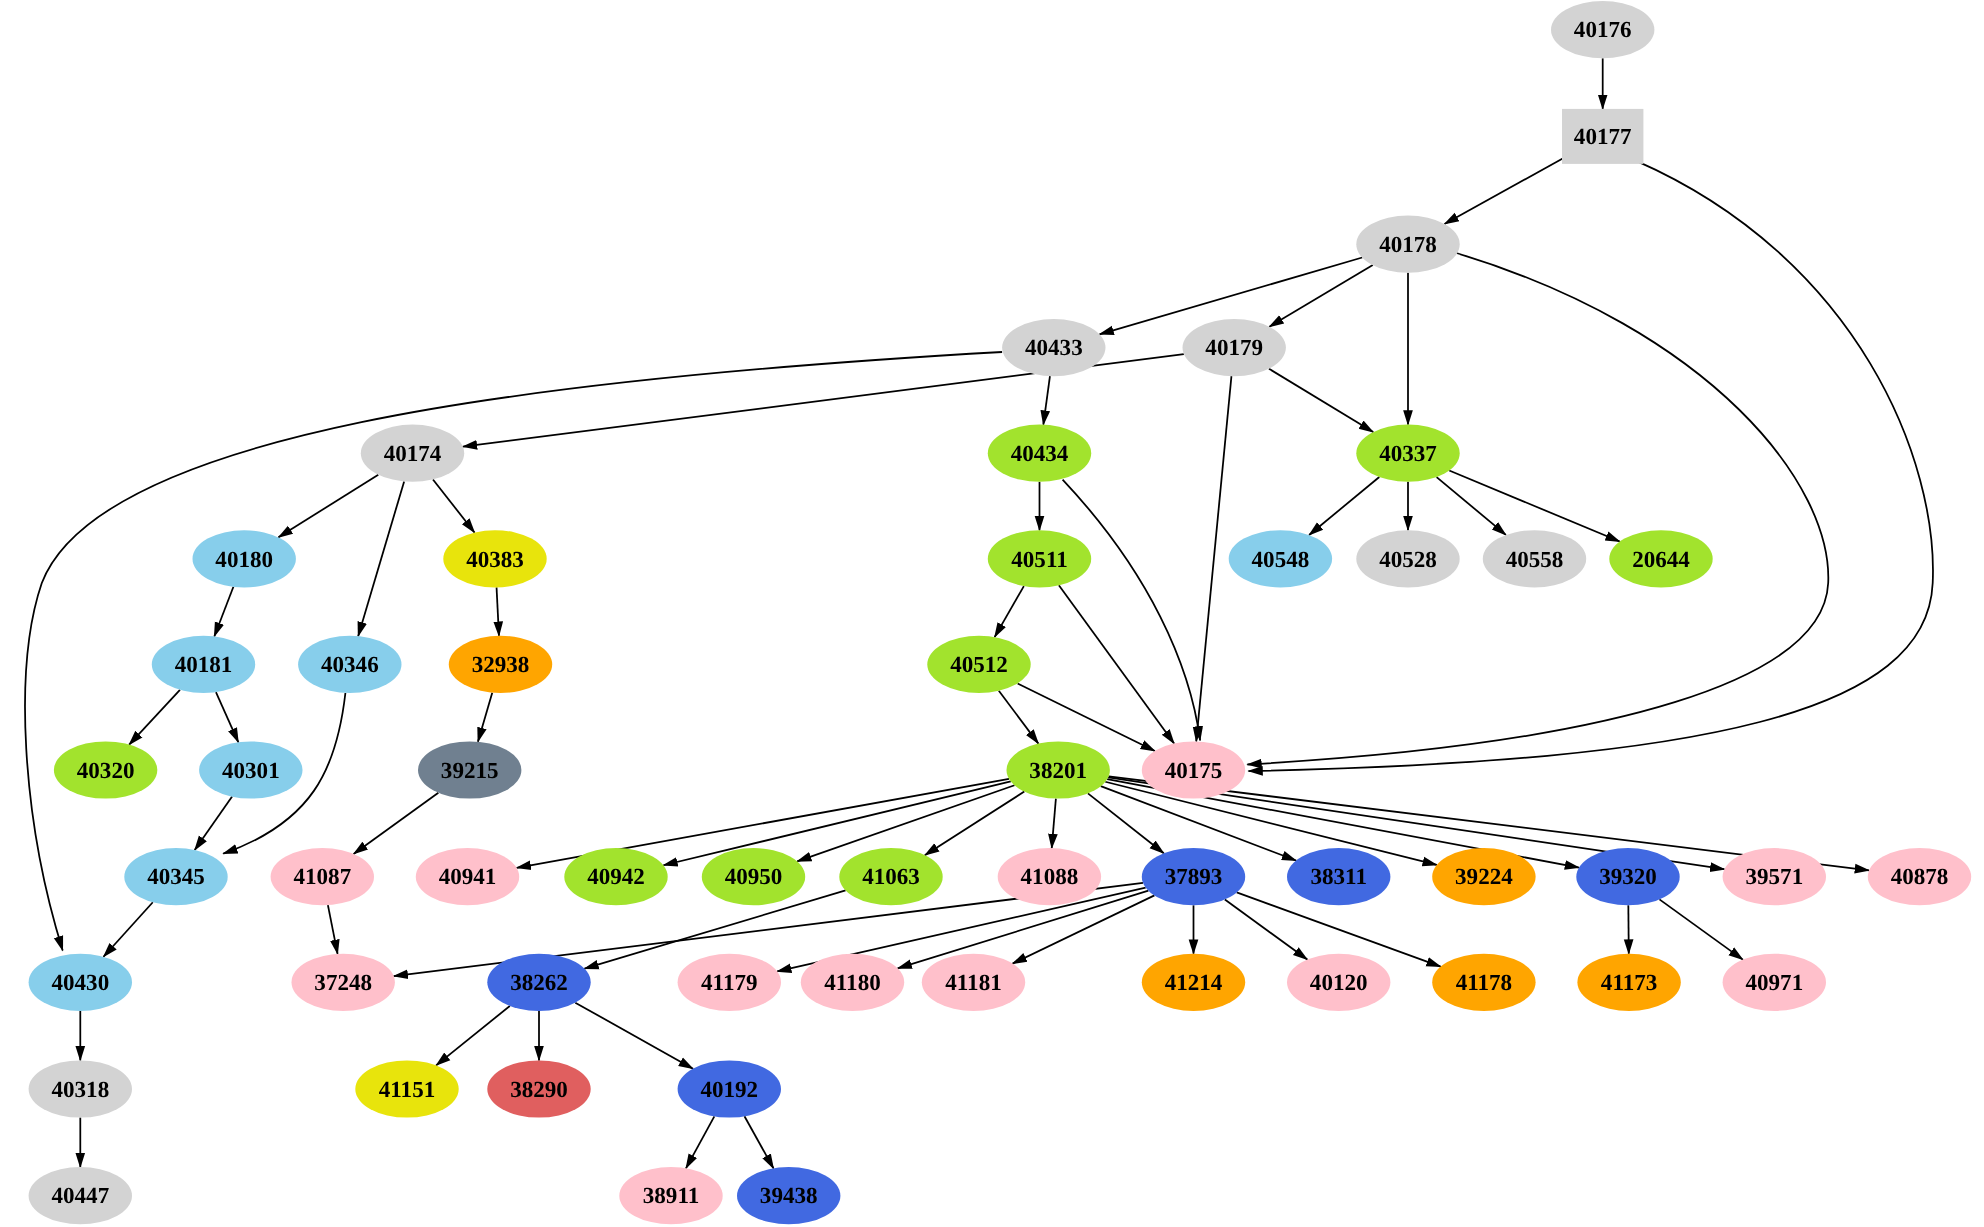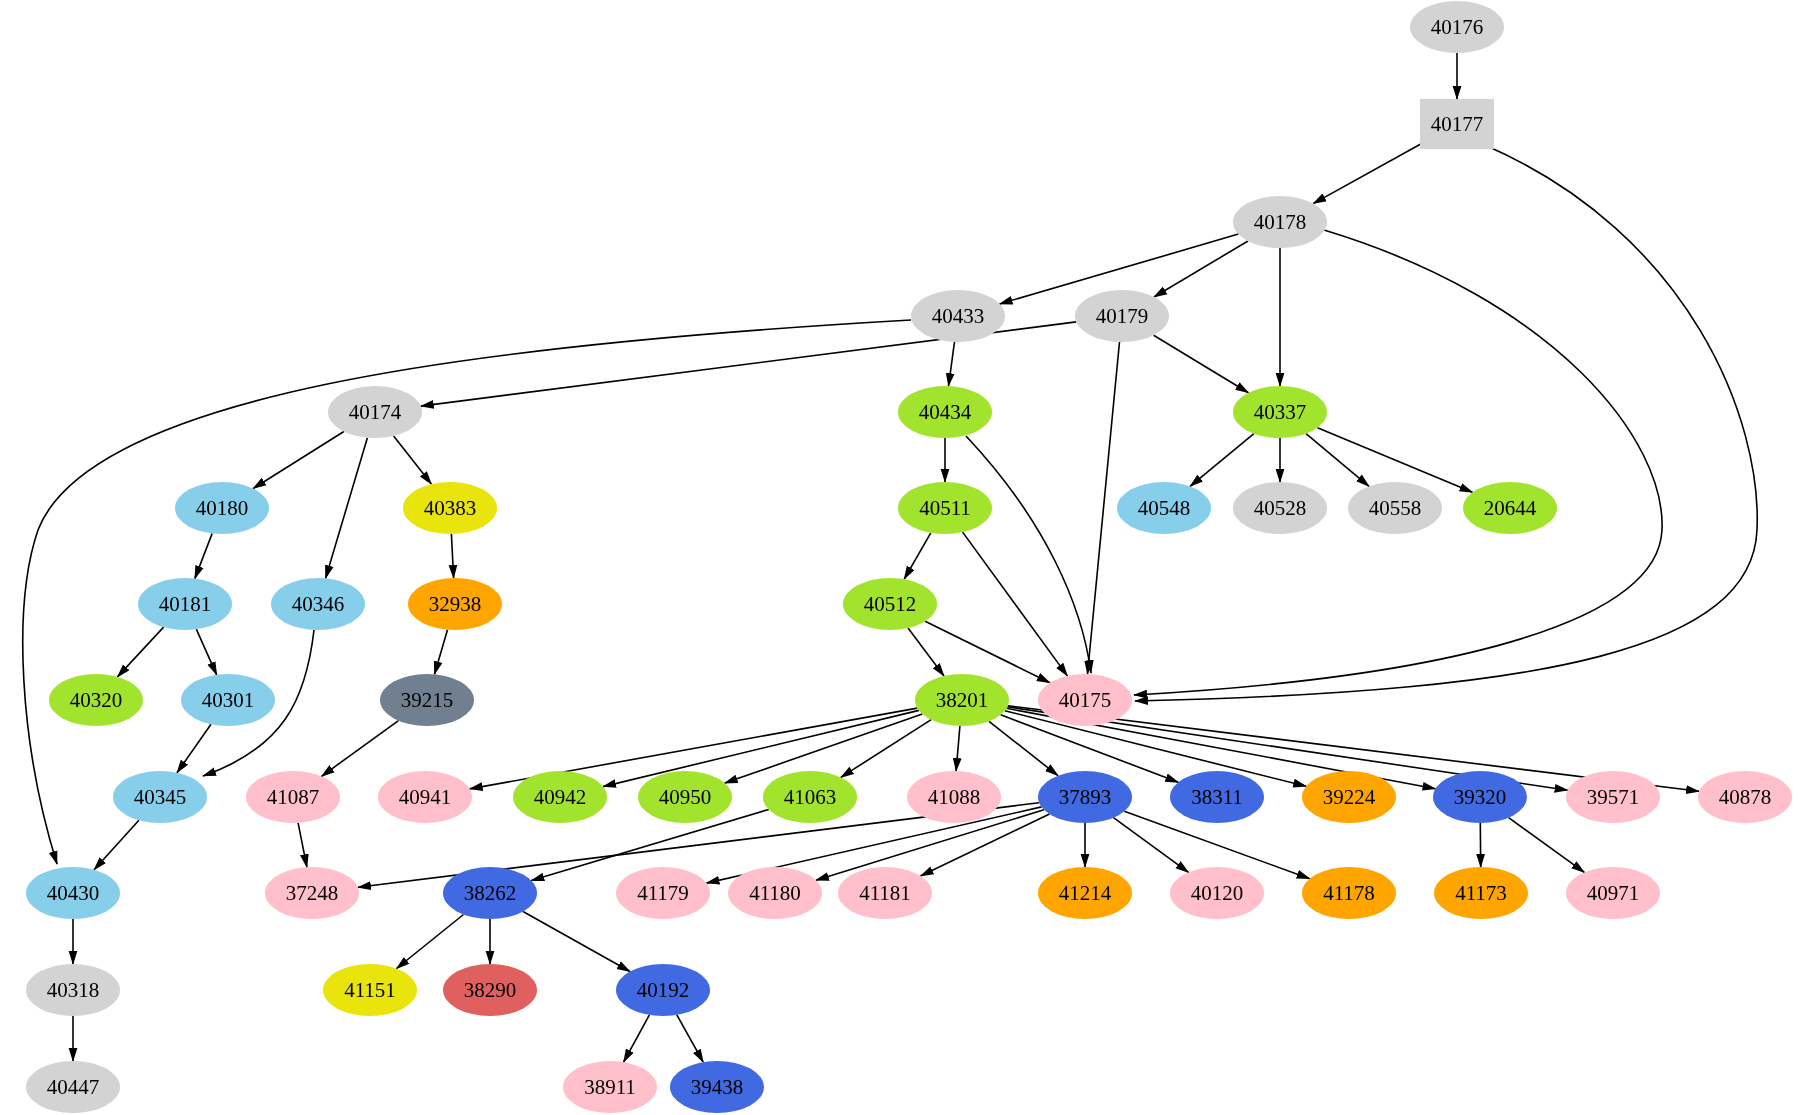--- a/index.html
+++ b/index.html
@@ -1,16 +1,16 @@
 <!DOCTYPE html>
 <html><head>
 <meta charset="utf-8">
 <style>
   html,body{margin:0;padding:0;background:#ffffff;}
-  #stage{position:relative;width:1804px;height:1115px;background:#ffffff;overflow:hidden;}
+  #stage{position:relative;width:1804px;height:1115px;background:#ffffff;overflow:hidden;font-weight:bold;}
   svg{display:block;}
   .edge{fill:none;stroke:#000000;stroke-width:1.6px;}
   .node-shape{stroke:none;}
   text.node-label{font-family:"Liberation Serif","DejaVu Serif",serif;font-size:21px;fill:#000000;text-anchor:middle;}
 </style>
 </head>
 <body>
 
 <div id="stage">
   <svg id="graph" xmlns="http://www.w3.org/2000/svg" width="1804" height="1115" viewBox="0 0 1804 1115">

